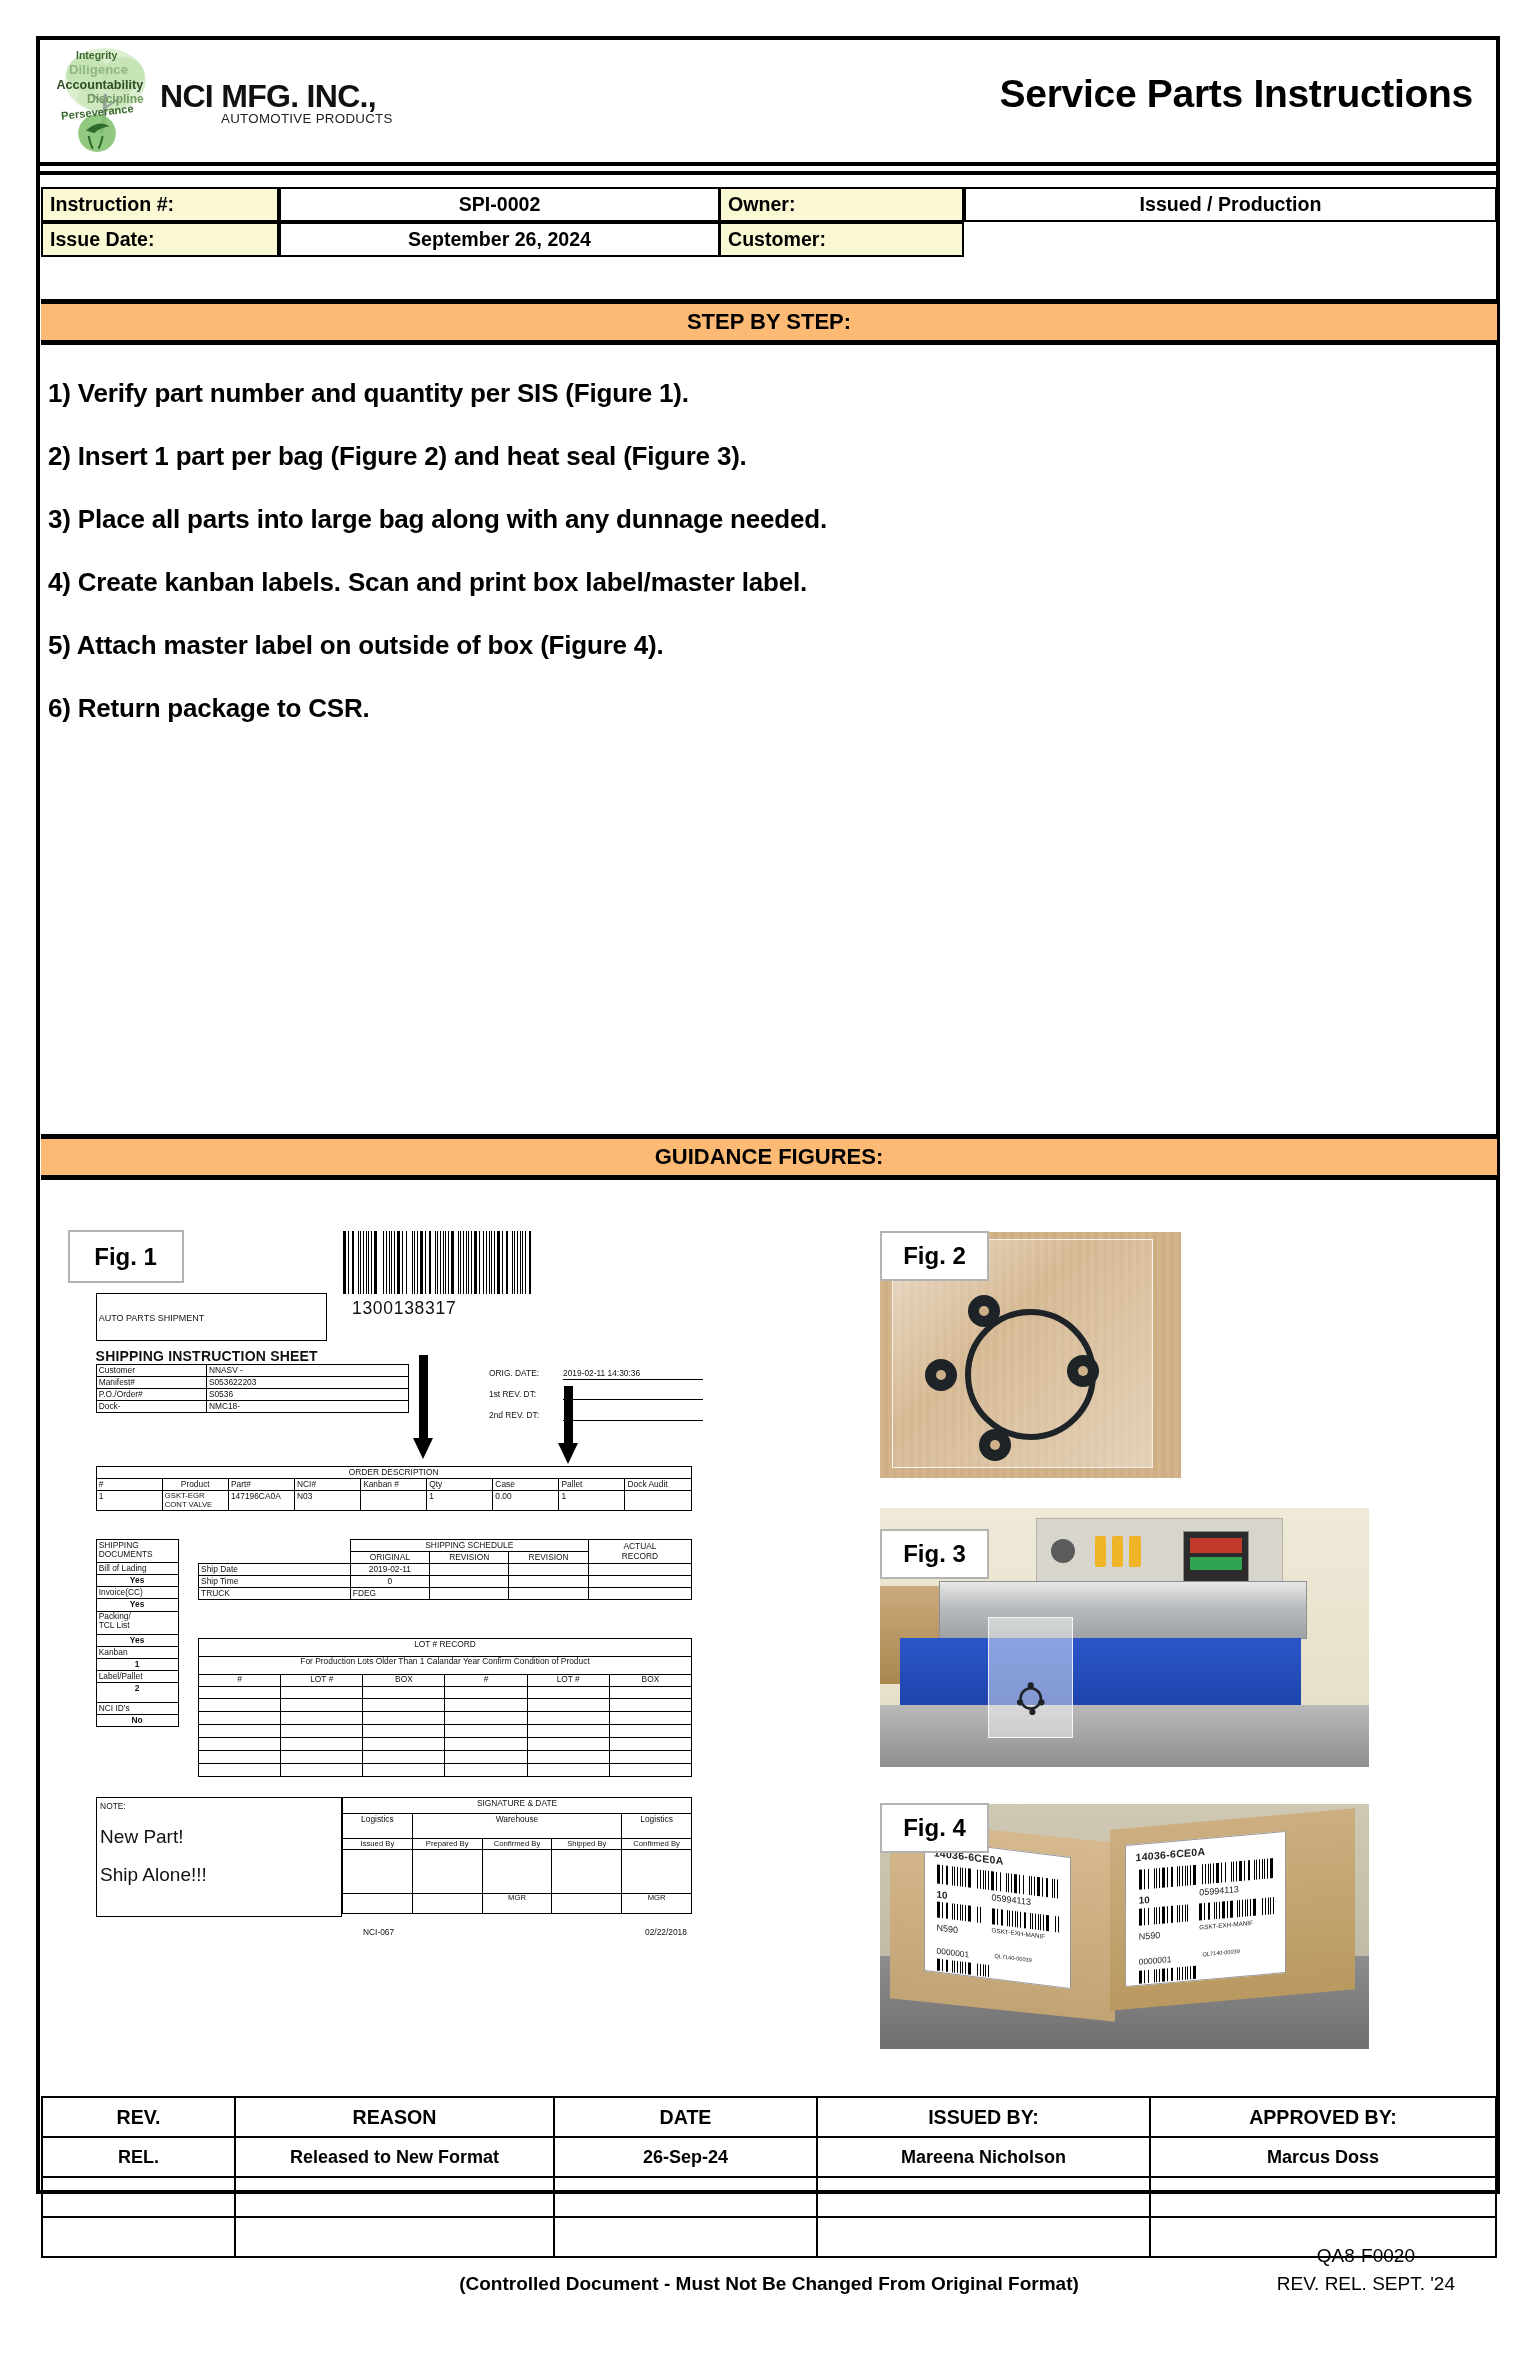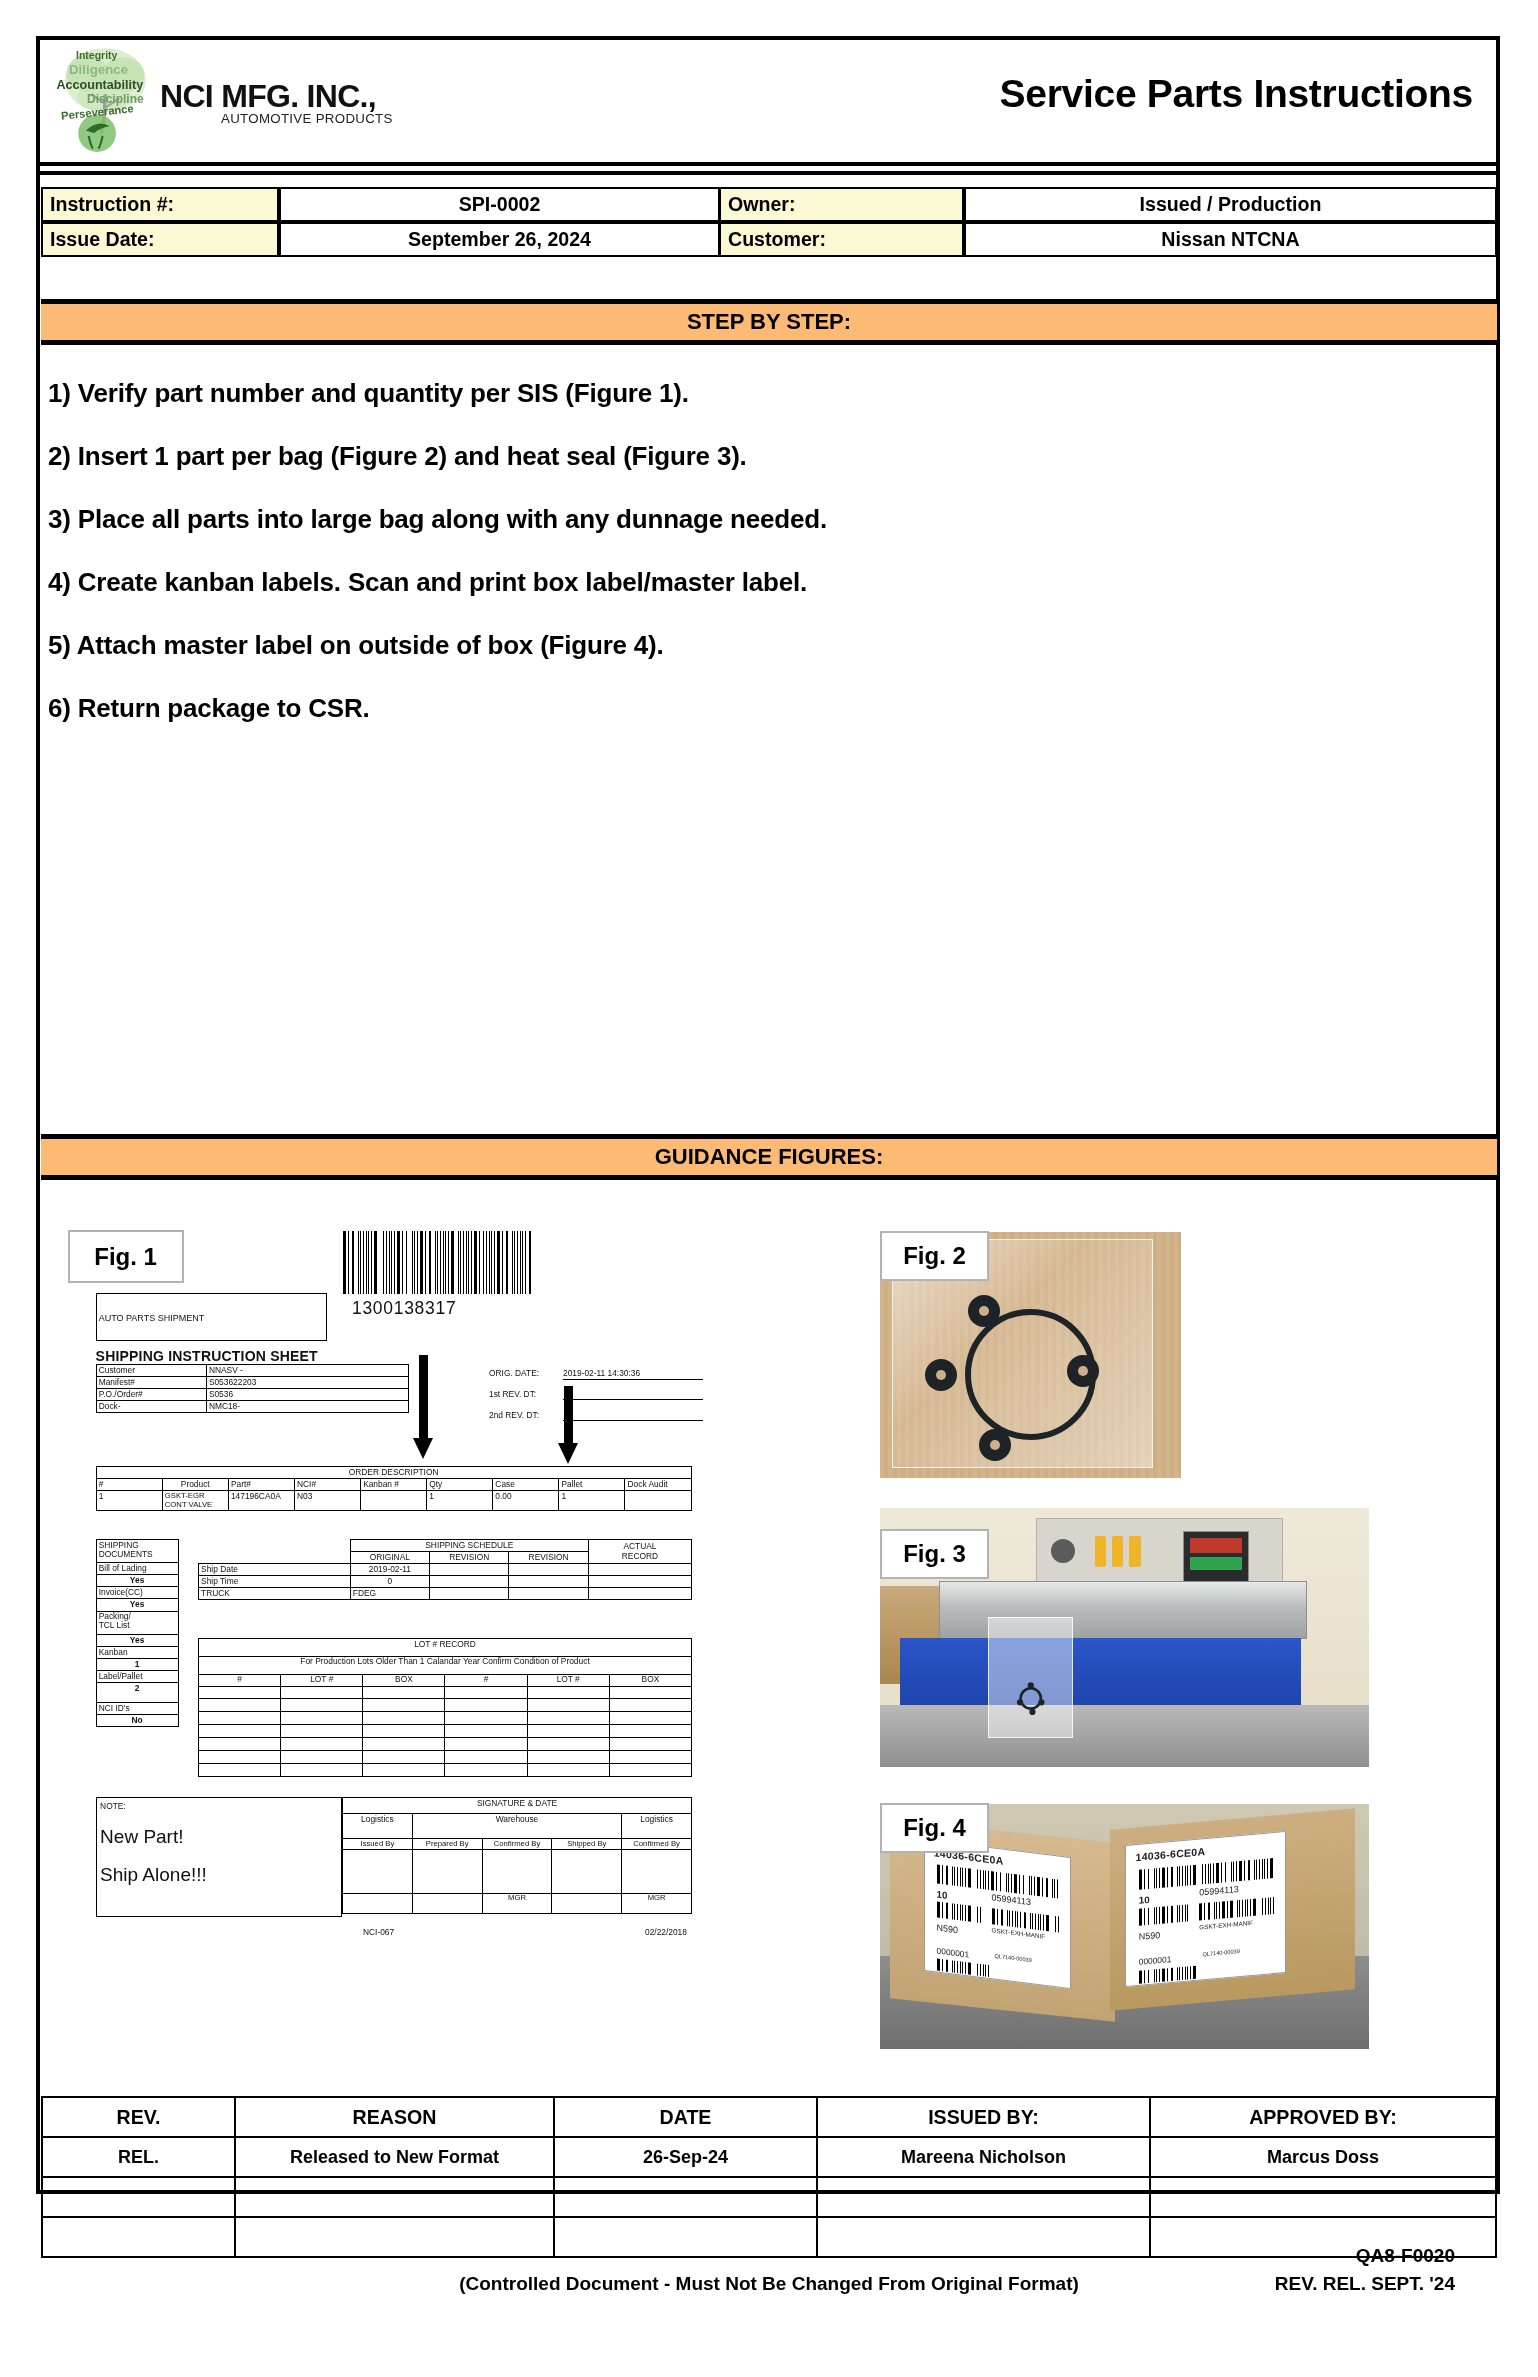--- a/index.html
+++ b/index.html
@@ -110,21 +110,21 @@
   .bc{background-image:repeating-linear-gradient(90deg,#000 0 0.7px,transparent 0.7px 1.4px,#000 1.4px 2.8px,transparent 2.8px 4.9px,#000 4.9px 5.6px,transparent 5.6px 7.7px);}
 
   
   .revtbl{position:absolute;left:41px;width:1456px;border-collapse:collapse;table-layout:fixed;}
   .revtbl td{border:2.8px solid #000;height:36px;text-align:center;font-size:19px;font-weight:bold;}
   .revtbl td.hd{font-size:19.6px;}
   .revtbl td.dat{font-weight:bold;font-size:18px;}
 
   
   .foot-c{position:absolute;left:0;top:2273px;width:1538px;text-align:center;font-size:19px;font-weight:bold;}
-  .foot-r{position:absolute;right:83px;top:2242px;text-align:right;font-size:19px;font-weight:bold;line-height:1.45;}
+  .foot-r{position:absolute;right:83px;top:2242px;text-align:center;font-size:19px;font-weight:normal;line-height:1.45;}
 </style>
 </head>
 <body>
 
 <div class="page">
 
   <div class="frame"></div>
 
   <div class="hdr">
 
@@ -160,21 +160,20 @@
   <div class="meta" style="top:187px;">
     <div class="mc lbl" style="left:0;width:238px;">Instruction #:</div>
     <div class="mc val" style="left:238px;width:441px;">SPI-0002</div>
     <div class="mc lbl" style="left:678px;width:245px;">Owner:</div>
     <div class="mc val" style="left:923px;width:533px;">Issued / Production</div>
   </div>
   <div class="meta" style="top:222px;">
     <div class="mc lbl" style="left:0;width:238px;">Issue Date:</div>
     <div class="mc val" style="left:238px;width:441px;">September 26, 2024</div>
     <div class="mc lbl" style="left:678px;width:245px;">Customer:</div>
-    <div class="mc val" style="left:923px;width:533px;">Nissan NTCNA</div>
   </div>
 
   <div class="banner" style="top:299px;">STEP BY STEP:</div>
 
   <div class="steps">
     <div class="step">1) Verify part number and quantity per SIS (Figure 1).</div>
     <div class="step">2) Insert 1 part per bag (Figure 2) and heat seal (Figure 3).</div>
     <div class="step">3) Place all parts into large bag along with any dunnage needed.</div>
     <div class="step">4) Create kanban labels. Scan and print box label/master label.</div>
     <div class="step">5) Attach master label on outside of box (Figure 4).</div>

